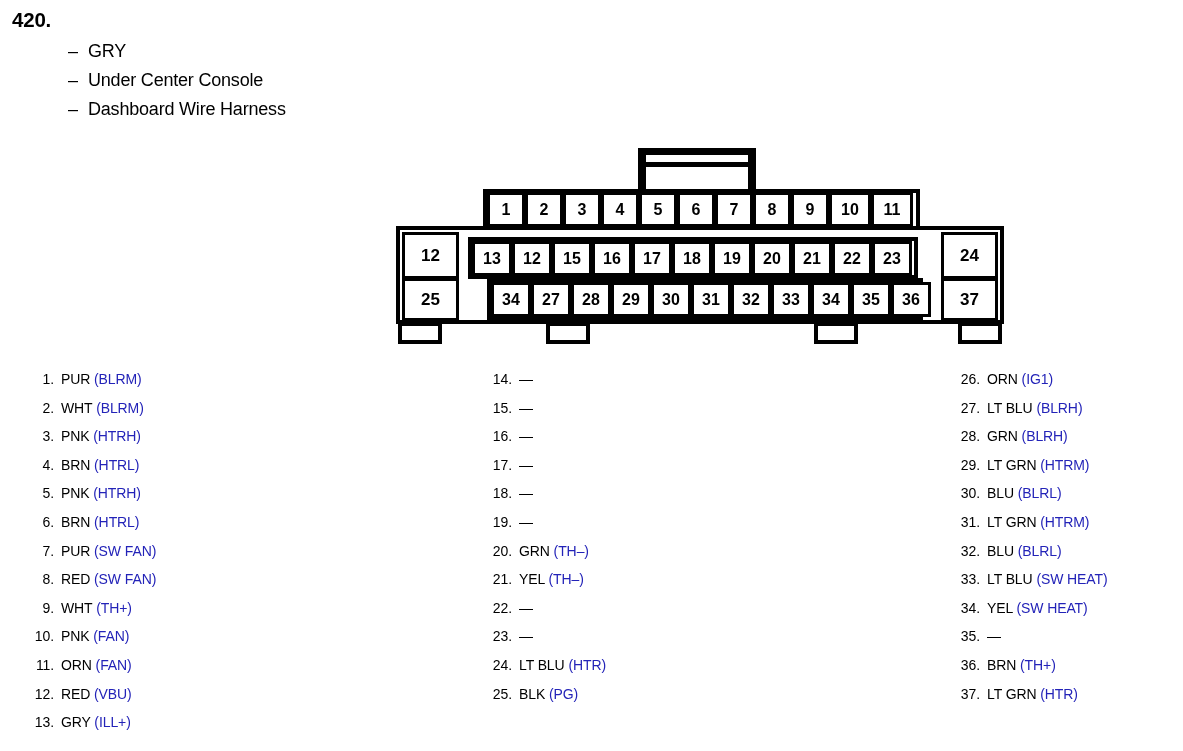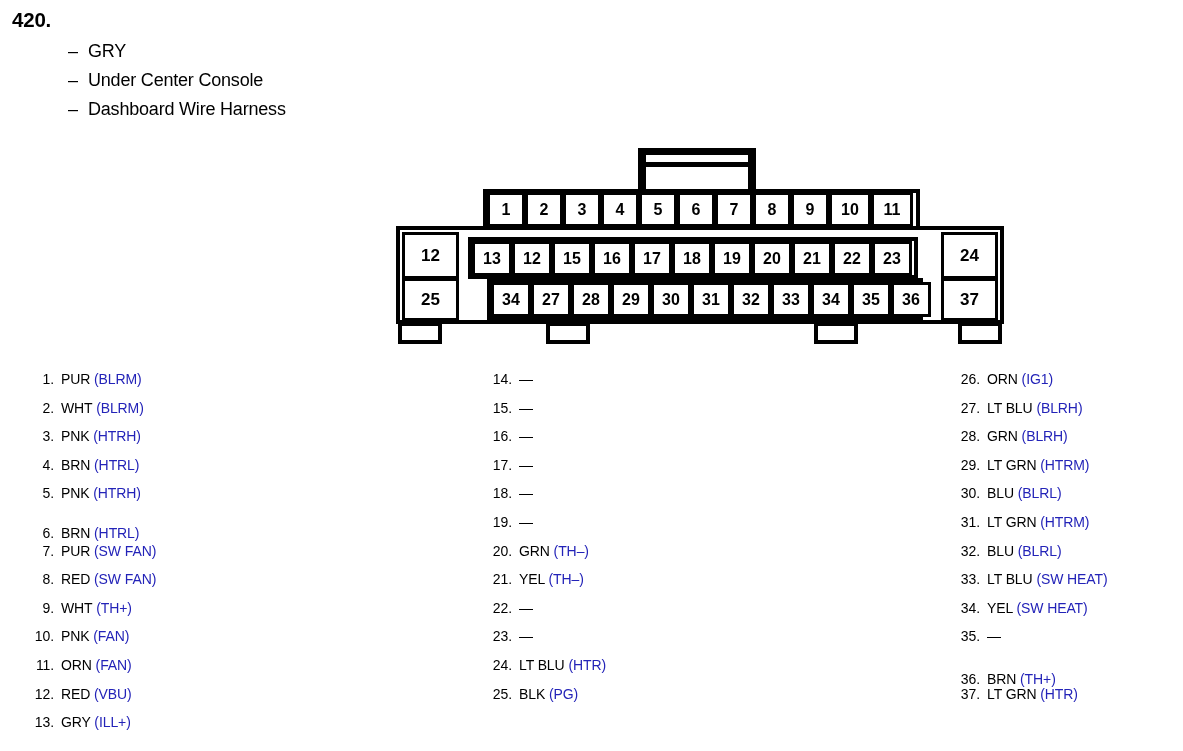--- a/index.html
+++ b/index.html
@@ -159,21 +159,21 @@
   <div class="cell big" style="left:941px; top:278px; width:57px; height:43px;">37</div>
 
 </div>
 
 <div class="pin-col" id="col1" style="left:12px;">
     <div class="pin-row" style="top: 0px;"><span class="pin-num">1.</span><span class="pin-wire">PUR</span> <span class="pin-sig">(BLRM)</span></div>
     <div class="pin-row" style="top: 28.6px;"><span class="pin-num">2.</span><span class="pin-wire">WHT</span> <span class="pin-sig">(BLRM)</span></div>
     <div class="pin-row" style="top: 57.2px;"><span class="pin-num">3.</span><span class="pin-wire">PNK</span> <span class="pin-sig">(HTRH)</span></div>
     <div class="pin-row" style="top: 85.8px;"><span class="pin-num">4.</span><span class="pin-wire">BRN</span> <span class="pin-sig">(HTRL)</span></div>
     <div class="pin-row" style="top: 114.4px;"><span class="pin-num">5.</span><span class="pin-wire">PNK</span> <span class="pin-sig">(HTRH)</span></div>
-    <div class="pin-row" style="top: 154px;"><span class="pin-num">6.</span><span class="pin-wire">BRN</span> <span class="pin-sig">(HTRL)</span></div>
+    <div class="pin-row" style="top: 143px;"><span class="pin-num">6.</span><span class="pin-wire">BRN</span> <span class="pin-sig">(HTRL)</span></div>
     <div class="pin-row" style="top: 171.6px;"><span class="pin-num">7.</span><span class="pin-wire">PUR</span> <span class="pin-sig">(SW FAN)</span></div>
     <div class="pin-row" style="top: 200.2px;"><span class="pin-num">8.</span><span class="pin-wire">RED</span> <span class="pin-sig">(SW FAN)</span></div>
     <div class="pin-row" style="top: 228.8px;"><span class="pin-num">9.</span><span class="pin-wire">WHT</span> <span class="pin-sig">(TH+)</span></div>
     <div class="pin-row" style="top: 257.4px;"><span class="pin-num">10.</span><span class="pin-wire">PNK</span> <span class="pin-sig">(FAN)</span></div>
     <div class="pin-row" style="top: 286px;"><span class="pin-num">11.</span><span class="pin-wire">ORN</span> <span class="pin-sig">(FAN)</span></div>
     <div class="pin-row" style="top: 314.6px;"><span class="pin-num">12.</span><span class="pin-wire">RED</span> <span class="pin-sig">(VBU)</span></div>
     <div class="pin-row" style="top: 343.2px;"><span class="pin-num">13.</span><span class="pin-wire">GRY</span> <span class="pin-sig">(ILL+)</span></div>
   </div>
 <div class="pin-col" id="col2" style="left:470px;">
     <div class="pin-row" style="top: 0px;"><span class="pin-num">14.</span><span class="pin-dash">—</span></div>
@@ -193,15 +193,15 @@
     <div class="pin-row" style="top: 0px;"><span class="pin-num">26.</span><span class="pin-wire">ORN</span> <span class="pin-sig">(IG1)</span></div>
     <div class="pin-row" style="top: 28.6px;"><span class="pin-num">27.</span><span class="pin-wire">LT BLU</span> <span class="pin-sig">(BLRH)</span></div>
     <div class="pin-row" style="top: 57.2px;"><span class="pin-num">28.</span><span class="pin-wire">GRN</span> <span class="pin-sig">(BLRH)</span></div>
     <div class="pin-row" style="top: 85.8px;"><span class="pin-num">29.</span><span class="pin-wire">LT GRN</span> <span class="pin-sig">(HTRM)</span></div>
     <div class="pin-row" style="top: 114.4px;"><span class="pin-num">30.</span><span class="pin-wire">BLU</span> <span class="pin-sig">(BLRL)</span></div>
     <div class="pin-row" style="top: 143px;"><span class="pin-num">31.</span><span class="pin-wire">LT GRN</span> <span class="pin-sig">(HTRM)</span></div>
     <div class="pin-row" style="top: 171.6px;"><span class="pin-num">32.</span><span class="pin-wire">BLU</span> <span class="pin-sig">(BLRL)</span></div>
     <div class="pin-row" style="top: 200.2px;"><span class="pin-num">33.</span><span class="pin-wire">LT BLU</span> <span class="pin-sig">(SW HEAT)</span></div>
     <div class="pin-row" style="top: 228.8px;"><span class="pin-num">34.</span><span class="pin-wire">YEL</span> <span class="pin-sig">(SW HEAT)</span></div>
     <div class="pin-row" style="top: 257.4px;"><span class="pin-num">35.</span><span class="pin-dash">—</span></div>
-    <div class="pin-row" style="top: 286px; margin-top: 14px;"><span class="pin-num">36.</span><span class="pin-wire">BRN</span> <span class="pin-sig">(TH+)</span></div>
+    <div class="pin-row" style="top: 286px;"><span class="pin-num">36.</span><span class="pin-wire">BRN</span> <span class="pin-sig">(TH+)</span></div>
     <div class="pin-row" style="top: 314.6px;"><span class="pin-num">37.</span><span class="pin-wire">LT GRN</span> <span class="pin-sig">(HTR)</span></div>
   </div>
 
 </body></html>

